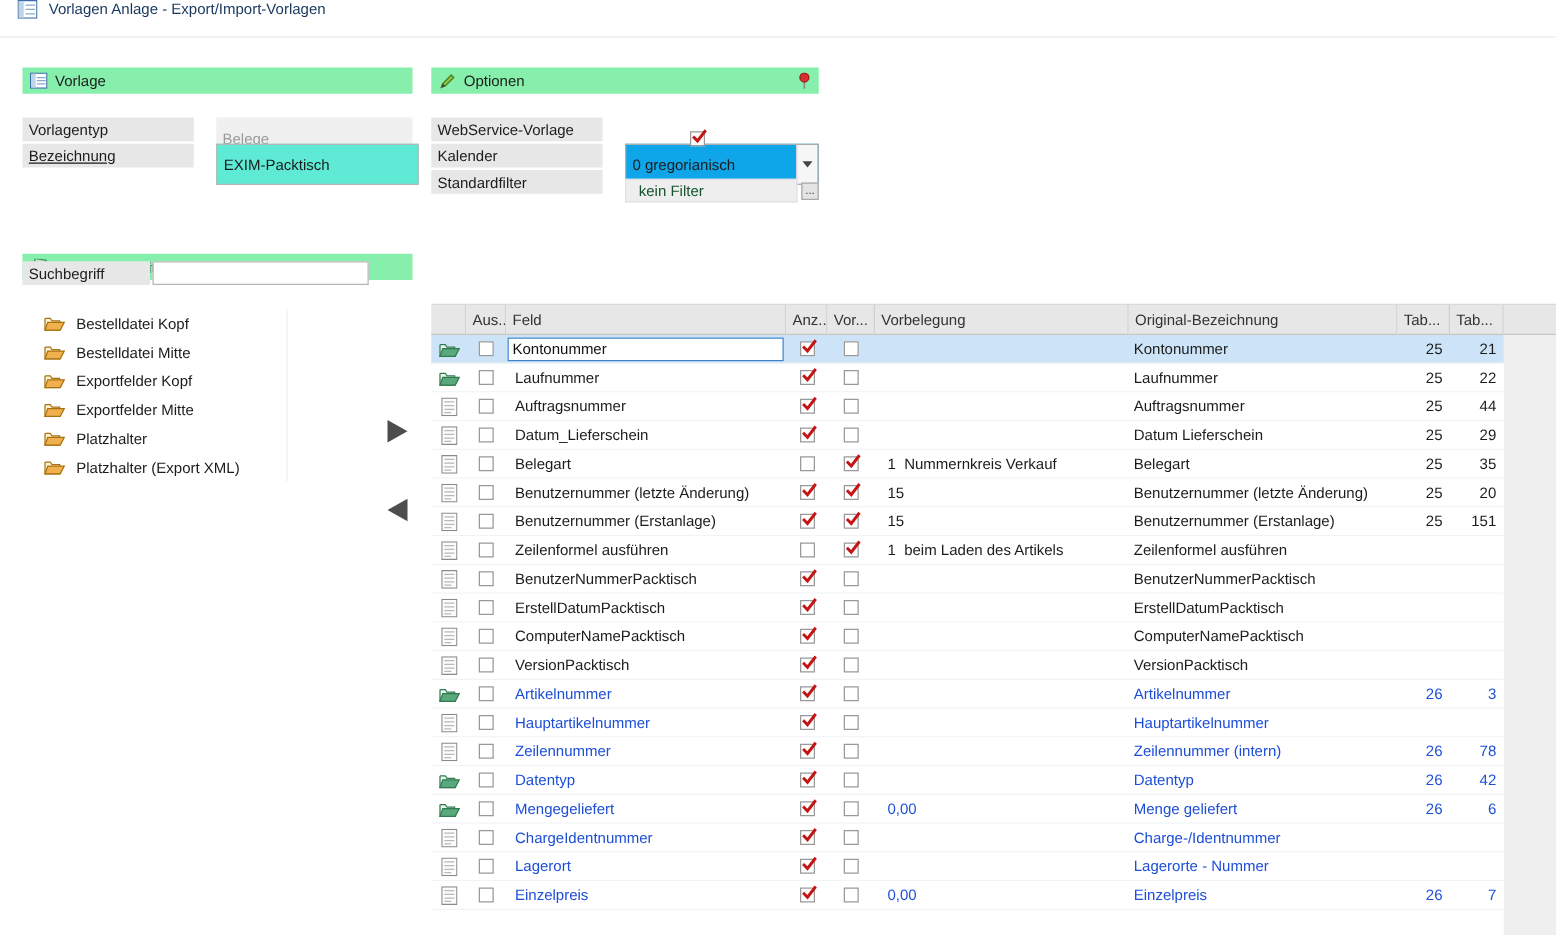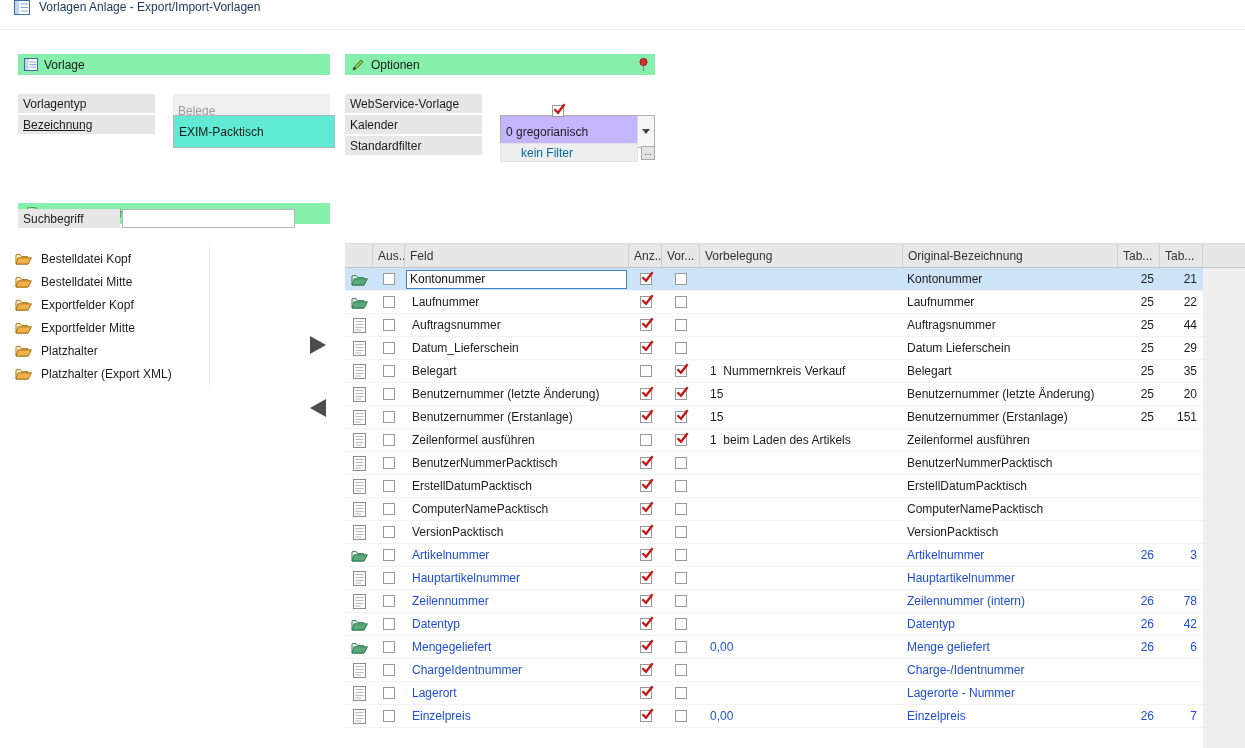--- a/index.html
+++ b/index.html
@@ -18,33 +18,33 @@
   .panel.optionen{left:345px;top:54px;width:310px}
   .panel-header{height:21px;background:#86efac;display:flex;align-items:center;padding:0 6px;gap:6px;margin-bottom:19px}
   .frow{display:flex;height:19px;margin-top:2px}
   .flabel{width:137px;background:#e7e7e7;display:flex;align-items:center;padding-left:5px;flex:none}
   .flabel.underline{text-decoration:underline}
   .fvalue{flex:1;margin-left:18px;display:flex;align-items:center;padding-left:5px;height:33px}
   .v-disabled{background:#f0f0f0;color:#9b9b9b}
   .v-input{background:#5eead4;border:1px solid #b6b6b6;font:inherit;color:#1c1c1c;outline:none}
   .v-plain{padding-left:52px}
   .v-wrap{padding:0}
-  .dd{padding:0;border:1px solid #abadb3;background:#c4b5fd}
+  .dd{padding:0;border:1px solid #abadb3;background:#0ea5e9}
   .dd-text{flex:1;padding-left:5px}
   .dd-btn{width:17px;height:100%;border-left:1px solid #d8d8d8;background:#f6f6f6;display:flex;align-items:center;justify-content:center;flex:none}
   .tri{width:0;height:0;border-left:4px solid transparent;border-right:4px solid transparent;border-top:5px solid #444}
-  .v-flat{flex:1;height:19px;background:#eeeeee;color:#0369a1;display:flex;align-items:center;padding-left:20px;border:1px solid #e2e2e2}
+  .v-flat{flex:1;height:19px;background:#eeeeee;color:#14532d;display:flex;align-items:center;padding-left:10px;border:1px solid #e2e2e2}
   .more-btn{width:14px;height:14px;margin-left:3px;background:#e4e4e4;border:1px solid #a8a8a8;font-size:9px;line-height:10px;text-align:center;color:#333;flex:none}
   .pin{margin-left:auto;display:flex;align-items:center}
   
   .defheader{position:absolute;left:18px;top:203px;width:312px}
   .suchrow{position:absolute;left:18px;top:209px;width:277px;display:flex;height:19px}
   .such-label{width:102px;background:#e7e7e7;display:flex;align-items:center;padding-left:5px;flex:none}
   .such-input{flex:1;margin-left:2px;background:#fff;border:1px solid #b6b6b6;font:inherit;padding-left:4px;outline:none}
-  .source-list{position:absolute;left:10px;top:247px;width:200px;border-right:1px solid #ebebeb;background:#fff}
+  .source-list{position:absolute;left:30px;top:247px;width:200px;border-right:1px solid #ebebeb;background:#fff}
   .list-item{height:23px;display:flex;align-items:center;gap:9px;padding-left:5px;background:#fff;white-space:nowrap}
   .arrow-right{position:absolute;left:310px;top:336px;width:0;height:0;
     border-top:9px solid transparent;border-bottom:9px solid transparent;border-left:16px solid #4d4d4d;cursor:pointer}
   .arrow-left{position:absolute;left:310px;top:399px;width:0;height:0;
     border-top:9px solid transparent;border-bottom:9px solid transparent;border-right:16px solid #4d4d4d;cursor:pointer}
   
   .grid{position:absolute;left:345px;top:243px;width:900px;height:505px;background:#fff;border-top:1px solid #dadada}
   .gh{display:flex;height:24px}
   .hc{background:#e7e7e7;border-right:1px solid #d0d0d0;border-bottom:1px solid #c6c6c6;
     display:flex;align-items:center;padding-left:5px;color:#333;overflow:hidden;white-space:nowrap;flex:none}

